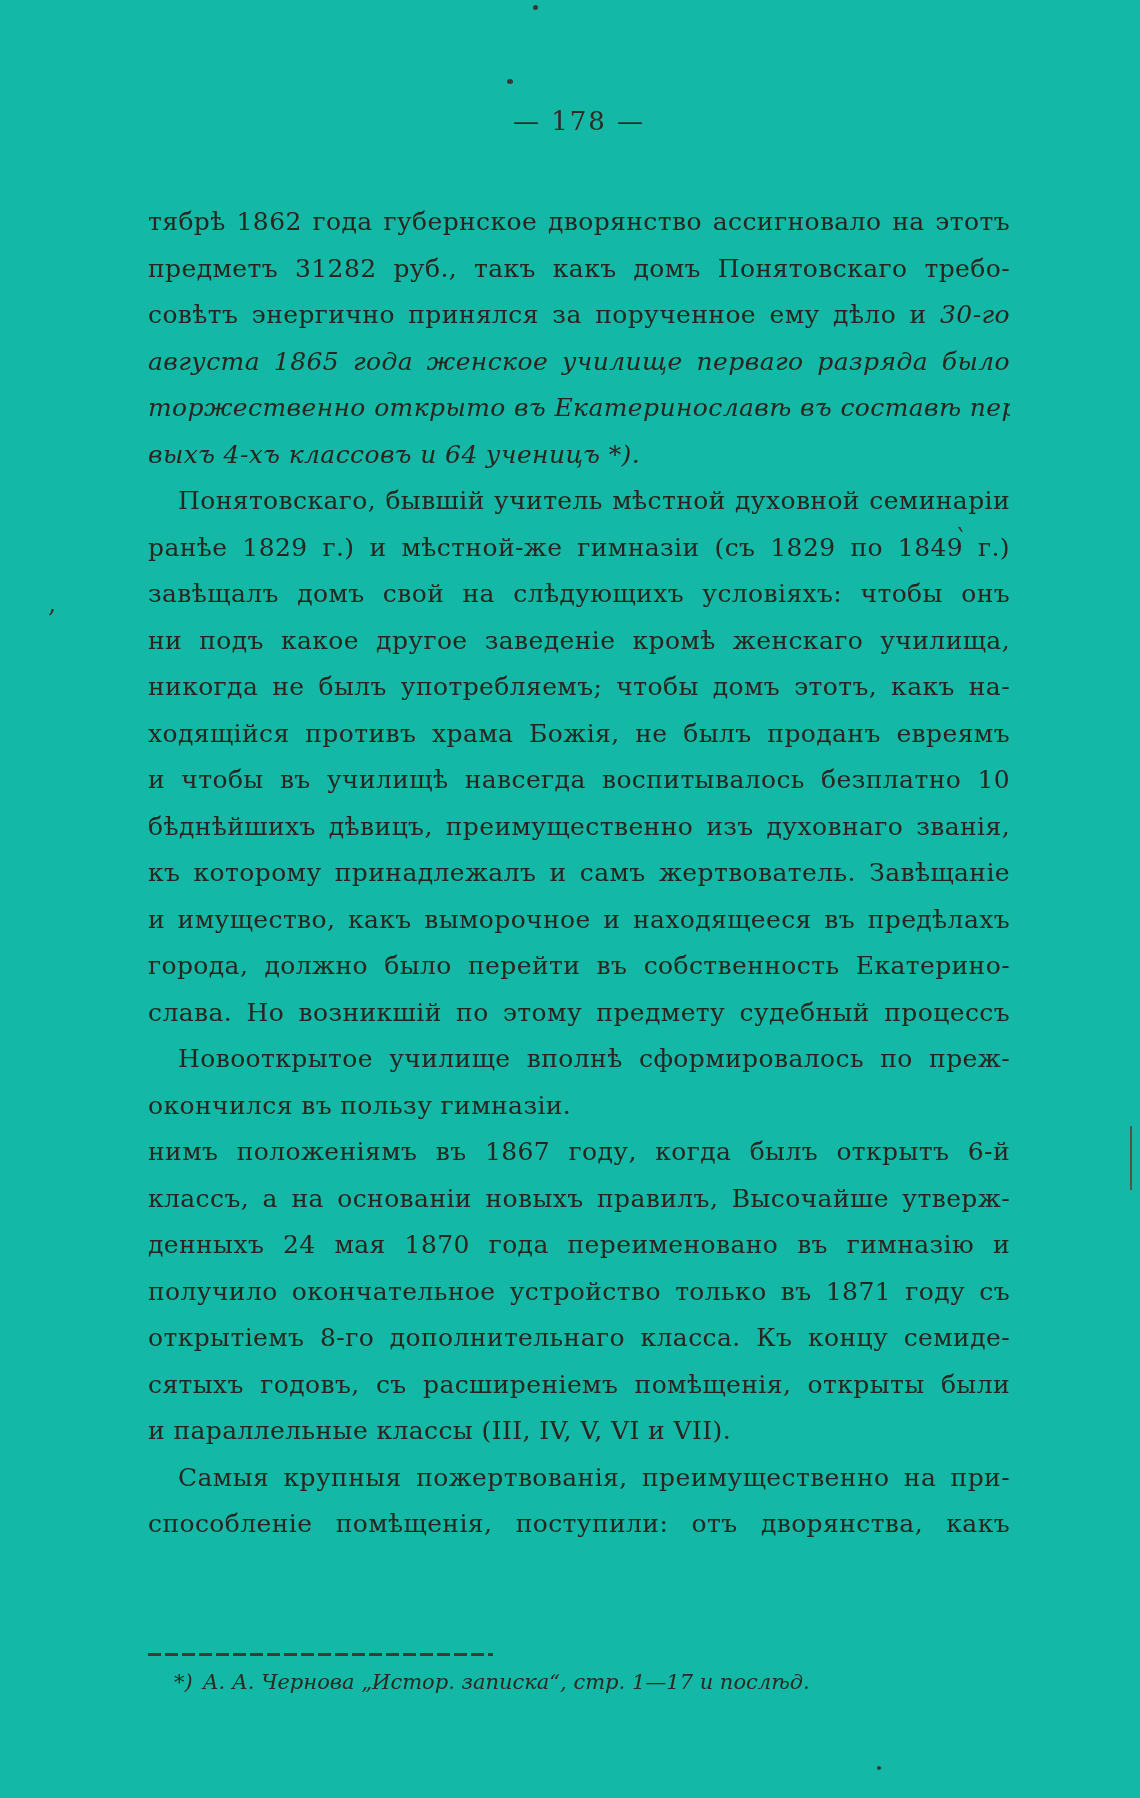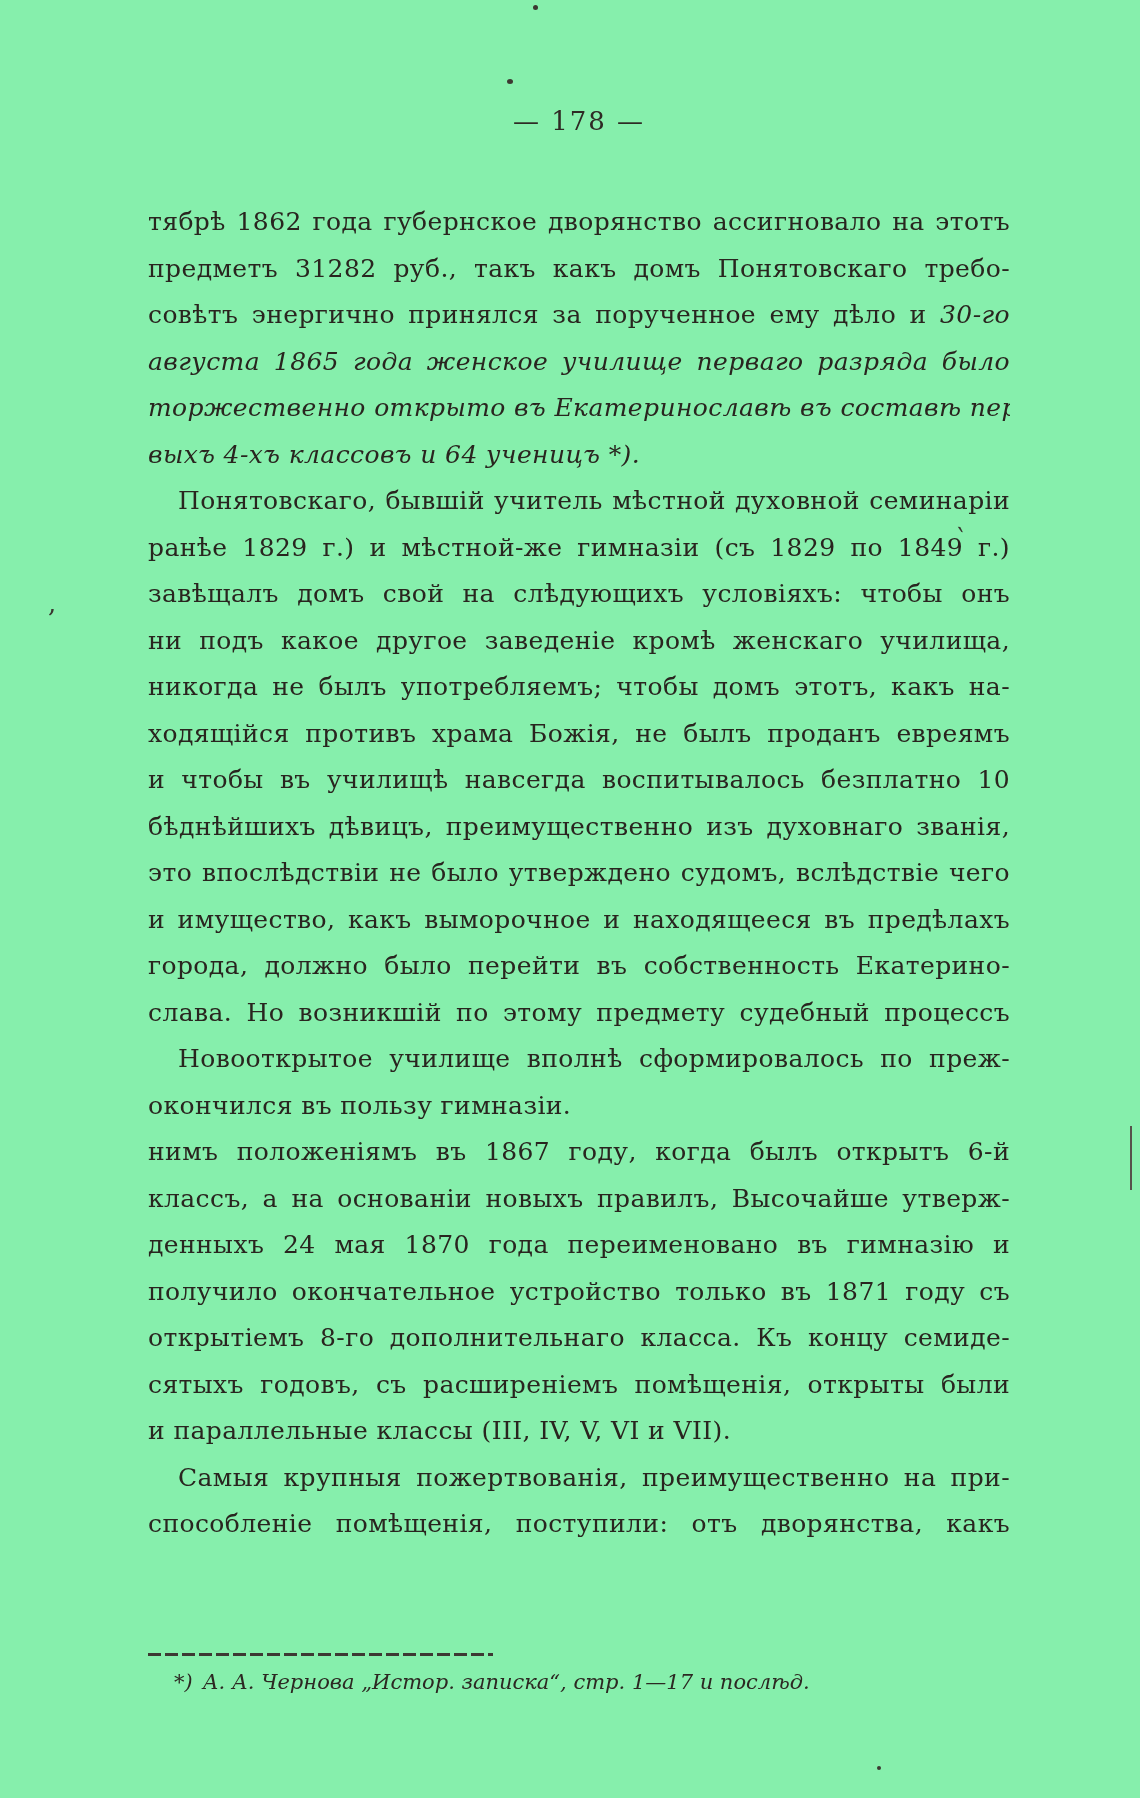--- a/index.html
+++ b/index.html
@@ -1,20 +1,20 @@
 <!DOCTYPE html>
 <html><head>
 <meta charset="utf-8">
 <style>
   html,body{margin:0;padding:0;background:#e8e6e1;}
   .page{
     position:relative;
     width:1140px;height:1798px;
     margin:0 auto;
-    background:#86efac;
+    background:#14b8a6;
     font-family:"DejaVu Serif", serif;
     color:#29251f;
     overflow:hidden;
   }
   .folio{
     position:absolute;top:106px;left:148px;width:862px;
     text-align:center;font-size:26px;letter-spacing:2px;color:#2e2a24;
   }
   .text-block{
     position:absolute;top:199px;left:148px;width:862px;
@@ -75,21 +75,21 @@
       <div class="line"><span class="it">торжественно открыто въ Екатеринославѣ въ составѣ пер-</span></div>
       <div class="line end"><span class="it">выхъ 4-хъ классовъ и 64 ученицъ *).</span></div>
       <div class="line indent"><span>Понятовскаго, бывшій учитель мѣстной духовной семинаріи</span></div>
       <div class="line"><span>ранѣе 1829 г.) и мѣстной-же гимназіи (съ 1829 по 1849 г.)</span></div>
       <div class="line"><span>завѣщалъ домъ свой на слѣдующихъ условіяхъ: чтобы онъ</span></div>
       <div class="line"><span>ни подъ какое другое заведеніе кромѣ женскаго училища,</span></div>
       <div class="line"><span>никогда не былъ употребляемъ; чтобы домъ этотъ, какъ на-</span></div>
       <div class="line"><span>ходящійся противъ храма Божія, не былъ проданъ евреямъ</span></div>
       <div class="line"><span>и чтобы въ училищѣ навсегда воспитывалось безплатно 10</span></div>
       <div class="line"><span>бѣднѣйшихъ дѣвицъ, преимущественно изъ духовнаго званія,</span></div>
-      <div class="line"><span>это впослѣдствіи не было утверждено судомъ, вслѣдствіе чего</span></div>
+      <div class="line"><span>къ которому принадлежалъ и самъ жертвователь. Завѣщаніе</span></div>
       <div class="line"><span>и имущество, какъ выморочное и находящееся въ предѣлахъ</span></div>
       <div class="line"><span>города, должно было перейти въ собственность Екатерино-</span></div>
       <div class="line"><span>слава. Но возникшій по этому предмету судебный процессъ</span></div>
       <div class="line indent"><span>Новооткрытое училище вполнѣ сформировалось по преж-</span></div>
       <div class="line end"><span>окончился въ пользу гимназіи.</span></div>
       <div class="line"><span>нимъ положеніямъ въ 1867 году, когда былъ открытъ 6-й</span></div>
       <div class="line"><span>классъ, а на основаніи новыхъ правилъ, Высочайше утверж-</span></div>
       <div class="line"><span>денныхъ 24 мая 1870 года переименовано въ гимназію и</span></div>
       <div class="line"><span>получило окончательное устройство только въ 1871 году съ</span></div>
       <div class="line"><span>открытіемъ 8-го дополнительнаго класса. Къ концу семиде-</span></div>

